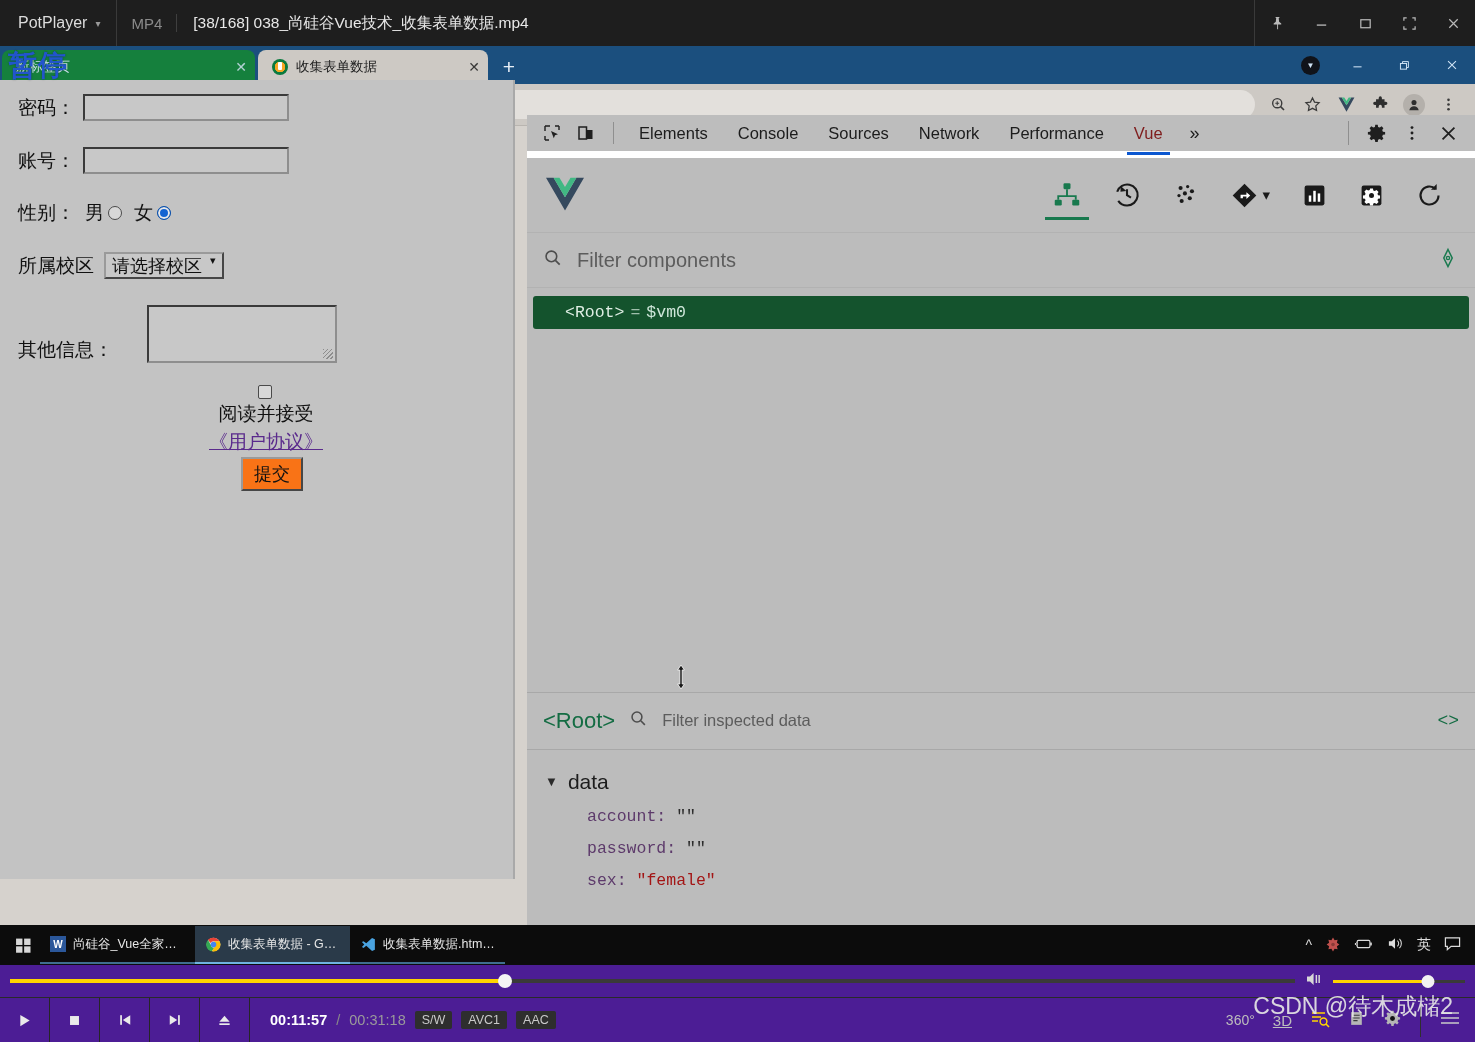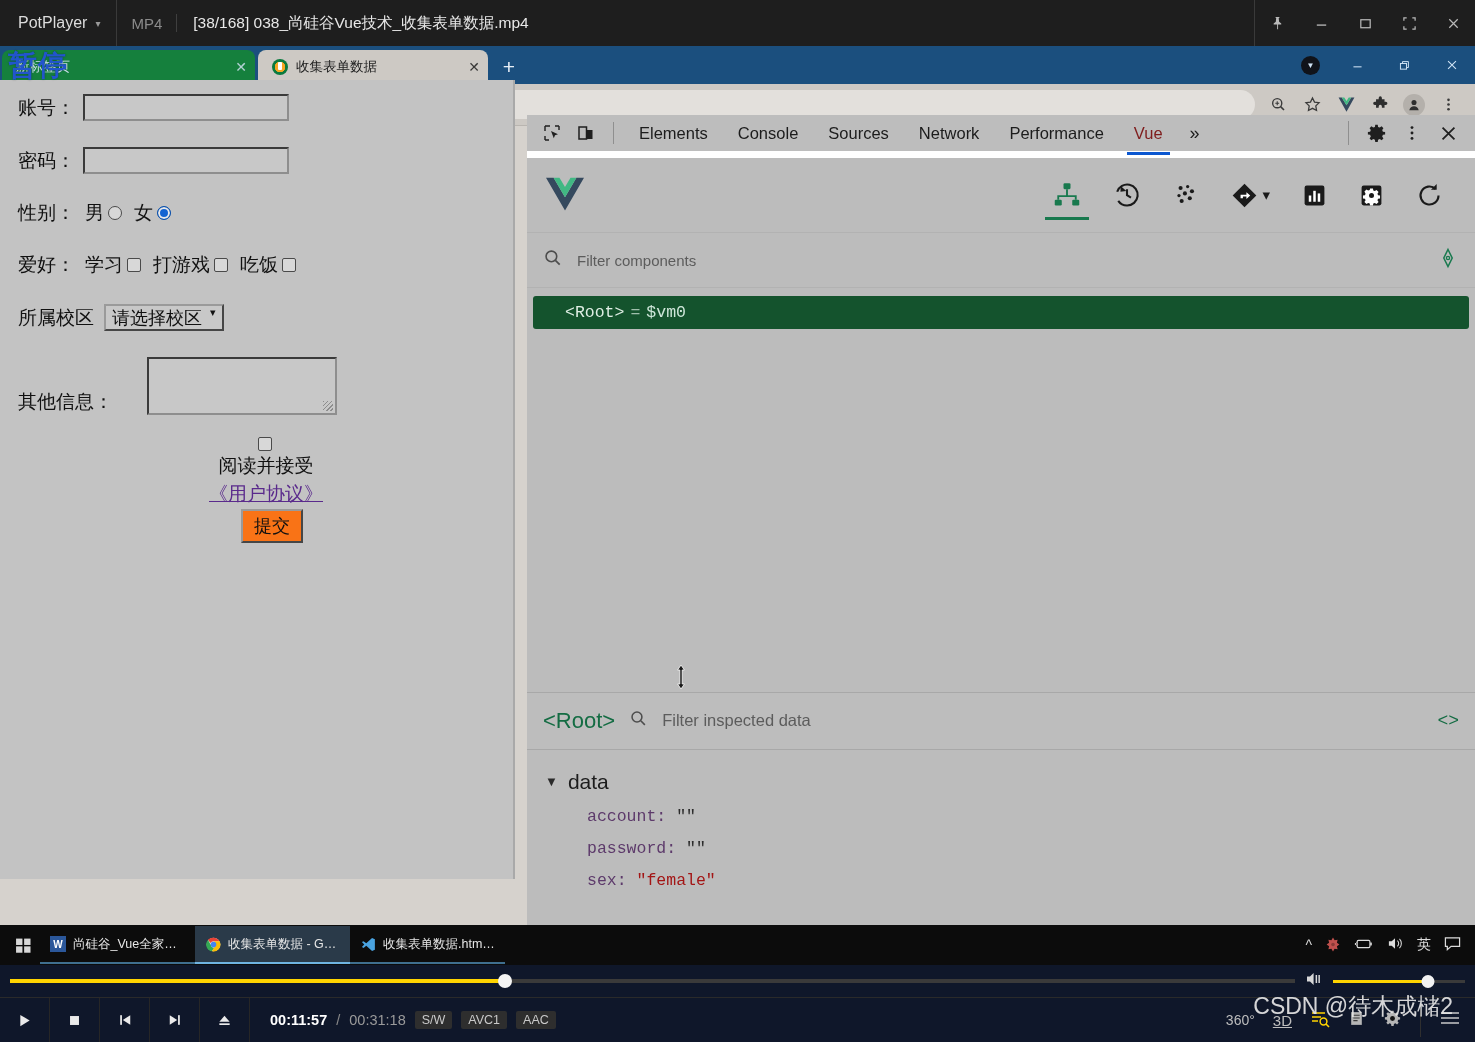--- a/index.html
+++ b/index.html
@@ -156,21 +156,21 @@
   .v-ico { position: relative; display: flex; align-items: center; justify-content: center; height: 58px; }
   .v-ico.active::after {
     content:""; position:absolute; left:-8px; right:-8px; bottom:4px; height:3px; background:#18794e;
   }
   .v-chev { font-size: 15px; margin-left: 4px; color:#1a1a1a; }
 
   .vue-filter {
     height: 55px; display: flex; align-items: center; padding: 0 16px; gap: 14px;
     border-bottom: 1px solid #b2b2b2; background: #bcbcbc;
   }
-  .vf-text { color: #5c5c5c; font-size: 15px; }
+  .vf-text { color: #5c5c5c; font-size: 20px; }
   .vf-right { margin-left: auto; }
 
   .vue-tree { flex: 1 0 auto; height: 218px; padding: 8px 6px 0 6px; background: #bcbcbc; }
   .tree-row {
     background: #14532d; color: #dfeee4; height: 33px; border-radius: 3px;
     display: flex; align-items: center; padding-left: 32px;
     font-family: "Liberation Mono", "DejaVu Sans Mono", monospace; font-size: 16.5px;
   }
   .tree-row .eq { color: #9fbfab; margin: 0 6px; }
   .tree-row .vm { color: #cfe7da; }
@@ -208,21 +208,21 @@
     height: 38px; display: flex; align-items: center; gap: 7px; padding: 0 10px;
     color: #e6e6e6; font-size: 12.5px; max-width: 155px; white-space: nowrap;
     border-bottom: 2px solid #3f6f8f; position: relative;
   }
   .tb-item.active { background: #2a3a49; border-bottom-color: #6fb3e0; }
   .tb-item .tb-title { overflow: hidden; text-overflow: ellipsis; }
   .tb-ic { width: 16px; height: 16px; flex: 0 0 16px; display:flex;align-items:center;justify-content:center;font-size:10px;font-weight:bold;color:#fff;}
   .tray { margin-left: auto; display: flex; align-items: center; gap: 13px; padding-right: 14px; color: #dcdcdc; font-size: 14px; }
 
   
-  .pp-bottom { position: absolute; left:0; top: 965px; width: 1475px; height: 77px; background: #0f172a; }
+  .pp-bottom { position: absolute; left:0; top: 965px; width: 1475px; height: 77px; background: #4c1d95; }
   .pp-seek { height: 32px; display: flex; align-items: center; padding: 0 10px; gap: 10px; }
   .seek-track { flex: 1; height: 4px; background: #3a3a3a; position: relative; }
   .seek-fill { position: absolute; left:0; top:0; height: 4px; width: 38.5%; background: #ffd400; }
   .seek-knob { position: absolute; left: 38.5%; top: -5px; width: 14px; height: 14px; border-radius: 50%; background: #f4f4f4; transform: translateX(-50%);}
   .vol-wrap { display:flex; align-items:center; gap: 8px; width: 160px; }
   .vol-track { flex:1; height: 3px; background:#3a3a3a; position: relative; }
   .vol-fill { position:absolute; left:0; top:0; height:3px; width:72%; background:#ffd400; }
   .vol-knob { position:absolute; left:72%; top:-5px; width:13px;height:13px;border-radius:50%;background:#f2f2f2;transform:translateX(-50%); }
   .pp-controls { height: 45px; display: flex; align-items: center; border-top: 1px solid #2a2a2a; }
   .ctl { width: 50px; height: 45px; display:flex;align-items:center;justify-content:center; color:#e8e8e8; border-right: 1px solid #262626; }
@@ -373,42 +373,33 @@
               </g>
             </svg>
         </div>
       </div>
     </div>
   </div>
 
   <div class="page">
     <div class="page-inner">
       <div class="f-row">
+        <span class="f-label">密码：</span>
+        <span class="f-input"></span>
+      </div>
+      <div class="f-row">
         <span class="f-label">账号：</span>
-        <span class="f-input"></span>
-      </div>
-      <div class="f-row">
-        <span class="f-label">密码：</span>
         <span class="f-input"></span>
       </div>
       <div class="f-row">
         <span class="f-label">性别：</span>
         <span style="margin-left:10px">男</span>
         <span class="f-radio"></span>
         <span style="margin-left:6px">女</span>
         <span class="f-radio on"></span>
-      </div>
-      <div class="f-row">
-        <span class="f-label">爱好：</span>
-        <span style="margin-left:10px">学习</span>
-        <span class="f-check"></span>
-        <span style="margin-left:6px">打游戏</span>
-        <span class="f-check"></span>
-        <span style="margin-left:6px">吃饭</span>
-        <span class="f-check"></span>
       </div>
       <div class="f-row">
         <span class="f-label">所属校区</span>
         <span class="f-select">
           <span>请选择校区</span>
           <span class="sel-caret">▾</span>
         </span>
       </div>
       <div class="f-row" style="align-items:flex-end; margin-bottom:22px;gap:20px;">
         <span class="f-label">其他信息：</span>

